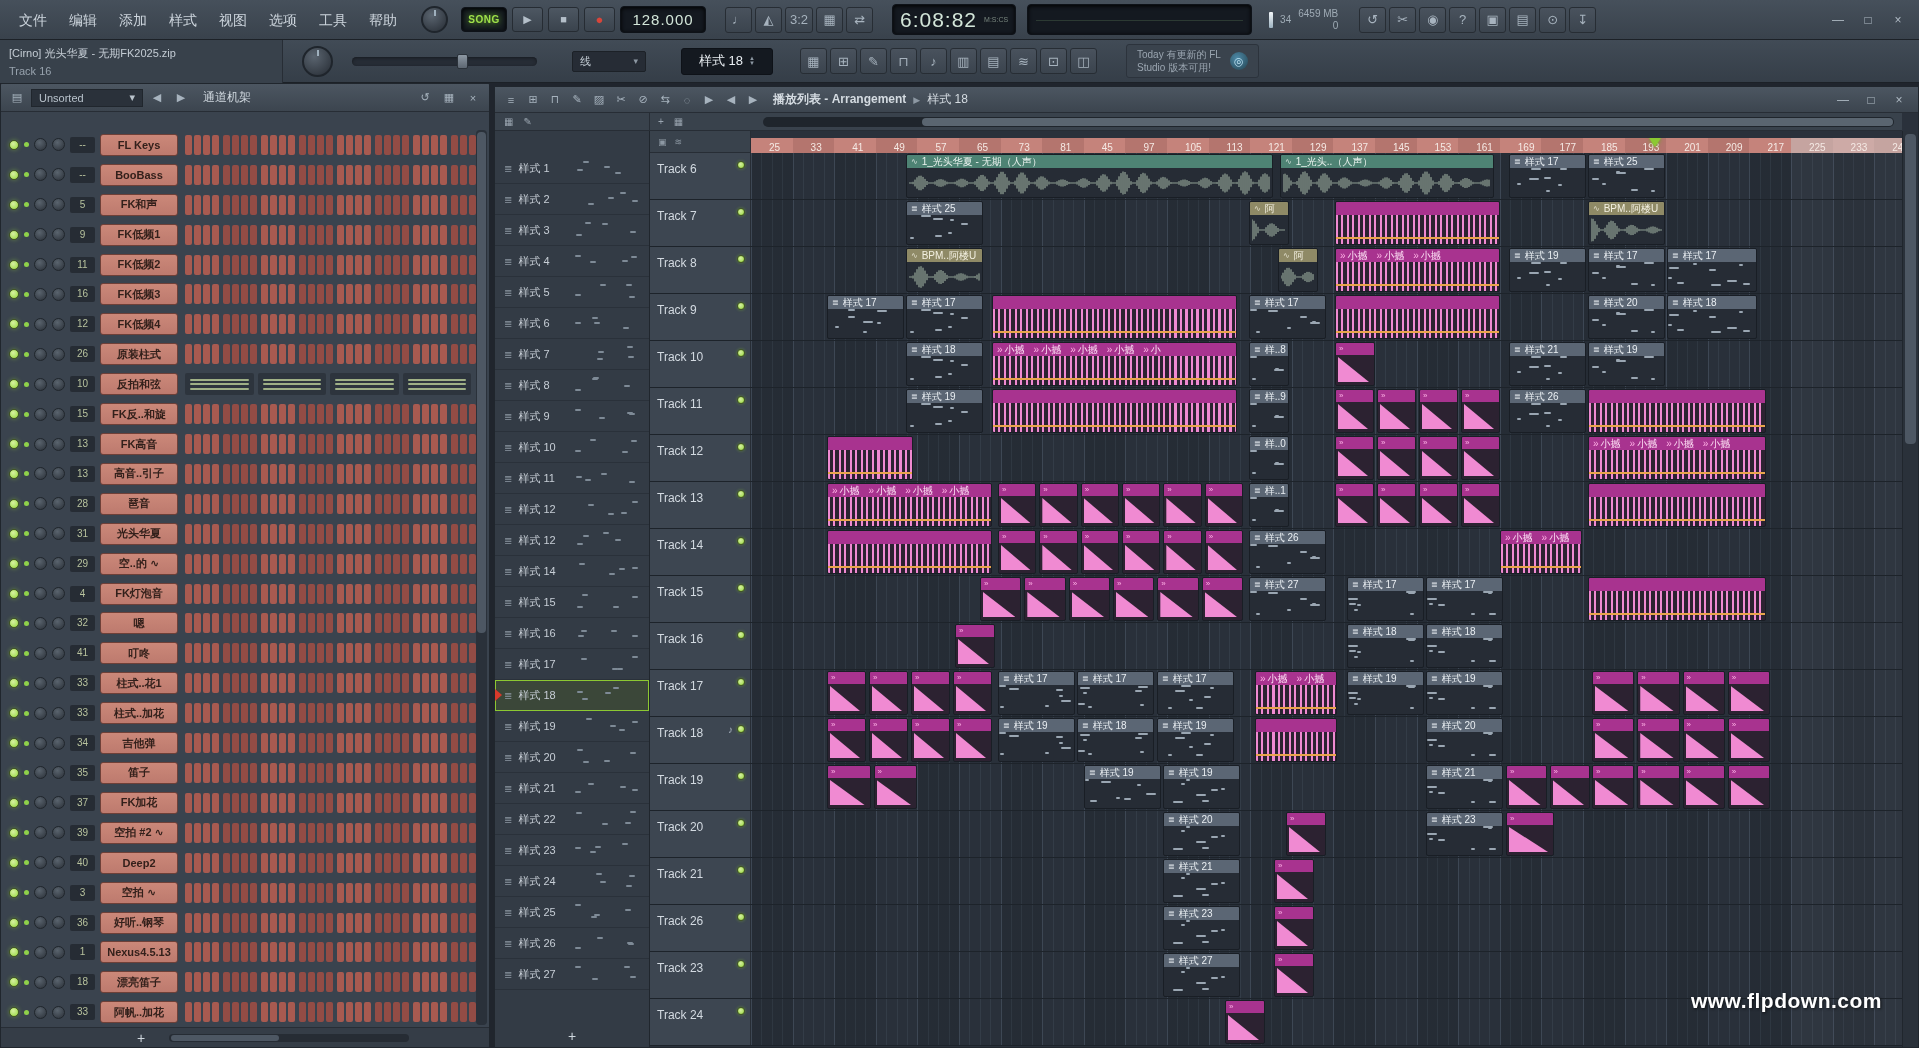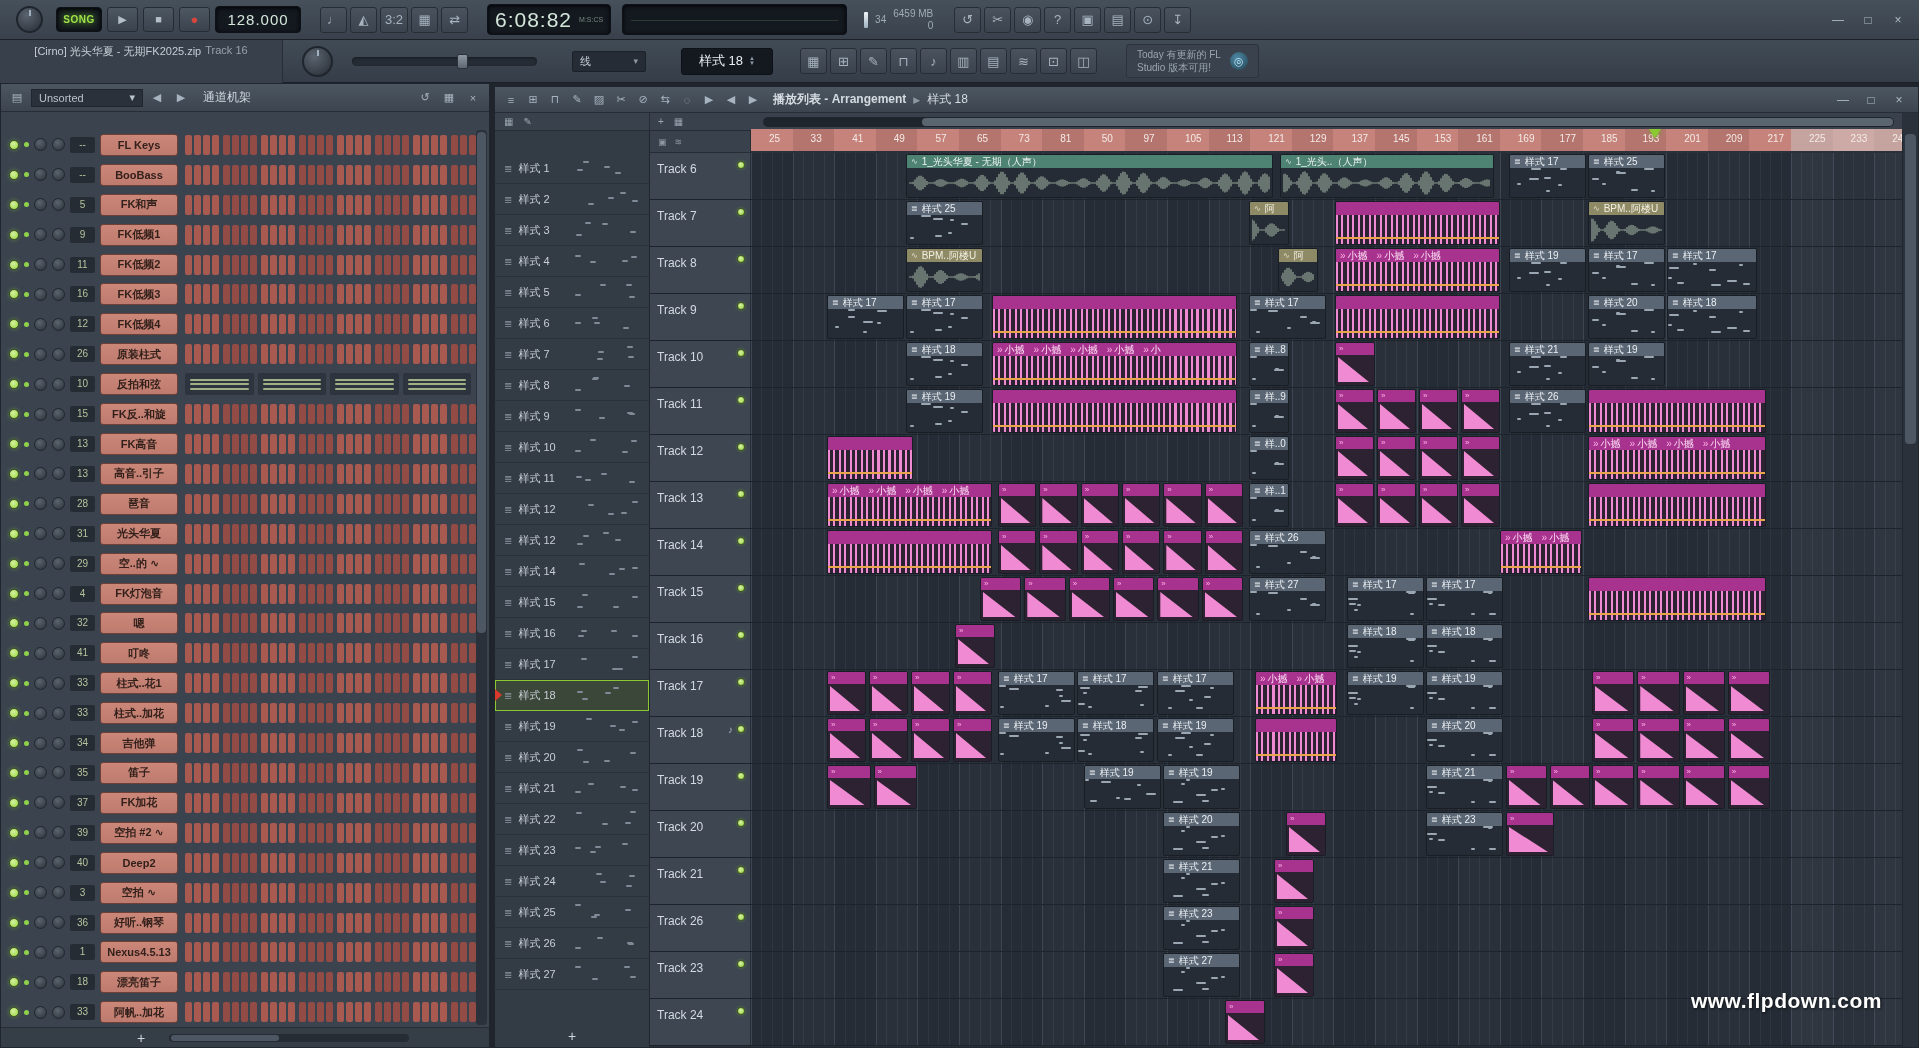--- a/index.html
+++ b/index.html
@@ -30,21 +30,21 @@
 #icons-b{margin-left:16px}
 .ibtn{min-width:27px;height:26px;padding:0 4px;display:flex;align-items:center;justify-content:center;color:#a7b3be;font-size:13px;background:linear-gradient(#49525d,#3b444e);border:1px solid #272d34;border-radius:3px}
 .ibtn.sm{min-width:20px;height:18px;font-size:11px;background:transparent;border:none}
 .meters{display:flex;gap:7px;align-items:center;margin-left:12px}
 .meters .vbar{width:4px;height:16px;background:linear-gradient(#f2f6f8,#9db2c0);border-radius:1px}
 .meters .mtxt{font-size:10px;color:#9fabb5}
 .meters .mcol{display:flex;flex-direction:column;align-items:flex-end;gap:1px}
 .winbtns{margin-left:auto;display:flex;gap:4px}
 .wbtn{width:26px;height:22px;display:flex;align-items:center;justify-content:center;color:#aeb9c3;font-size:12px}
 #row2{position:absolute;left:0;top:40px;width:1919px;height:43px;background:linear-gradient(#414b56,#353e48);border-bottom:1px solid #1c2127;display:flex;align-items:center;gap:9px}
-#info-panel{width:283px;height:43px;background:#38414b;border-right:1px solid #272d35;padding:4px 9px;display:flex;flex-direction:row;justify-content:center;gap:4px}
+#info-panel{width:283px;height:43px;background:#38414b;border-right:1px solid #272d35;padding:4px 9px;display:flex;flex-direction:column;justify-content:center;gap:4px}
 #info-panel .l1{color:#c4ccd4;font-size:11px;white-space:nowrap;overflow:hidden}
 #info-panel .l2{color:#97a2ad;font-size:11px}
 .hslider{width:185px;height:9px;background:#262c35;border-radius:5px;position:relative;box-shadow:inset 0 1px 3px #171b21}
 .hslider i{position:absolute;left:57%;top:-3px;width:11px;height:15px;background:linear-gradient(#8d98a3,#5d6772);border-radius:2px;border:1px solid #2b323a}
 .snapbox{width:74px;height:21px;background:#262c35;border:1px solid #1c2127;border-radius:2px;color:#c0c9d1;font-size:11px;display:flex;align-items:center;justify-content:space-between;padding:0 7px;margin-left:26px}
 .snapbox .dd{font-size:9px;color:#8d98a3}
 .patsel{width:92px;height:27px;background:#141920;border:1px solid #0e1218;border-radius:3px;display:flex;align-items:center;justify-content:center;gap:6px;color:#eaeff3;font-size:13px;margin-left:26px}
 .patsel .spin{display:flex;flex-direction:column;line-height:.8}
 .patsel .spin i{font-size:6px;color:#8d98a3}
 #icons-c{margin-left:18px}
@@ -80,21 +80,21 @@
 #playlist{position:absolute;left:494px;top:86px;width:1425px;height:962px;background:#2a313b;border:1px solid #20262d;overflow:hidden}
 #pl-title{height:26px;background:linear-gradient(#4c5661,#3c454f);display:flex;align-items:center;gap:2px;padding:0 6px;border-bottom:1px solid #272d35}
 #pl-title .title{color:#d4dbe1;font-size:12px;font-weight:bold;margin-left:8px}
 #pl-title .tsep{color:#8d98a3;font-size:9px;margin:0 5px}
 #pl-title .tpat{color:#d4dbe1;font-size:12px}
 #pk-head{position:absolute;left:0;top:26px;width:155px;height:18px;background:#39424c;border-bottom:1px solid #272d35;border-right:1px solid #272d35;display:flex;align-items:center;gap:10px;padding:0 9px;color:#9aa5b0;font-size:10px}
 #pl-strip{position:absolute;left:155px;right:16px;top:26px;height:18px;background:#39424c;border-bottom:1px solid #272d35;display:flex;align-items:center;gap:10px;padding:0 8px;color:#9aa5b0;font-size:10px}
 #pl-overview{position:relative;flex:1;height:10px;background:#1f252c;border-radius:5px;margin-left:70px}
 #pl-overview i{position:absolute;left:14%;right:1px;top:1px;bottom:1px;background:#5a6570;border-radius:4px}
 #pl-corner{position:absolute;left:155px;top:44px;width:101px;height:22px;background:#39424c;border-bottom:1px solid #272d35;border-right:1px solid #272d35;display:flex;align-items:center;gap:8px;padding:0 8px;color:#8d98a3;font-size:9px}
-#pl-ruler{position:absolute;left:256px;top:42px;right:16px;height:22px;background:repeating-linear-gradient(90deg,var(--ruler-salmon) 0 41.6px,#b4756e 41.6px 83.2px);overflow:hidden}
+#pl-ruler{position:absolute;left:256px;top:51px;right:16px;height:22px;background:repeating-linear-gradient(90deg,var(--ruler-salmon) 0 41.6px,#b4756e 41.6px 83.2px);overflow:hidden}
 #pl-ruler .pale{position:absolute;left:1040px;right:0;top:0;bottom:0;background:rgba(212,203,203,.55)}
 .rnum{position:absolute;top:4px;font-size:10px;color:#f5eae5}
 .pmark{position:absolute;top:0;width:0;height:0;border-left:6px solid transparent;border-right:6px solid transparent;border-top:9px solid var(--accent-green);filter:drop-shadow(0 0 2px #6a2)}
 #pl-picker{position:absolute;left:0;top:44px;bottom:0;width:155px;background:#333b45;border-right:1px solid #20262d}
 #picker-rows{position:absolute;left:0;right:0;top:22px}
 .pk-row{height:31px;display:flex;align-items:center;gap:6px;padding:0 9px;border-bottom:1px solid #2a313a;position:relative}
 .pk-ico{color:#8d98a3;font-size:10px}
 .pk-label{color:#c7ced6;font-size:11px;white-space:nowrap}
 .pk-prev{position:absolute;left:80px;right:6px;top:7px;bottom:7px}
 .pk-prev i{position:absolute;height:2px;width:6px;background:#7e8a96;border-radius:1px}
@@ -130,20 +130,30 @@
 #pl-vscroll{position:absolute;right:0;top:44px;bottom:0;width:16px;background:#2a313a;border-left:1px solid #20262d}
 #pl-vscroll i{position:absolute;left:2px;right:2px;top:3px;height:310px;background:#4d5763;border-radius:4px}
 #watermark{position:absolute;right:36px;bottom:34px;color:#ffffff;font-size:21px;font-weight:bold;letter-spacing:.5px;text-shadow:1px 1px 3px rgba(0,0,0,.65);z-index:50}
 </style>
 </head>
 <body>
 
 <div id="app">
 
   <header id="row1">
+    <nav id="menu">
+        <div class="menu-item">文件</div>
+        <div class="menu-item">编辑</div>
+        <div class="menu-item">添加</div>
+        <div class="menu-item">样式</div>
+        <div class="menu-item">视图</div>
+        <div class="menu-item">选项</div>
+        <div class="menu-item">工具</div>
+        <div class="menu-item">帮助</div>
+      </nav>
     <div class="knob lg"></div>
     <div class="lcd songpat">SONG</div>
     <button class="tbtn">▶</button>
     <button class="tbtn">■</button>
     <button class="tbtn rec">●</button>
     <div class="lcd tempo">128.000</div>
     <div class="iconrow" id="icons-a">
         <span class="ibtn">♩</span>
         <span class="ibtn">◭</span>
         <span class="ibtn">3:2</span>
@@ -2004,21 +2014,21 @@
       <div class="pale"></div>
       <div id="ruler-nums">
           <span class="rnum" style="left:18.0px">25</span>
           <span class="rnum" style="left:59.6px">33</span>
           <span class="rnum" style="left:101.2px">41</span>
           <span class="rnum" style="left:142.8px">49</span>
           <span class="rnum" style="left:184.4px">57</span>
           <span class="rnum" style="left:226.0px">65</span>
           <span class="rnum" style="left:267.6px">73</span>
           <span class="rnum" style="left:309.2px">81</span>
-          <span class="rnum" style="left:350.8px">50</span>
+          <span class="rnum" style="left:350.8px">45</span>
           <span class="rnum" style="left:392.4px">97</span>
           <span class="rnum" style="left:434.0px">105</span>
           <span class="rnum" style="left:475.6px">113</span>
           <span class="rnum" style="left:517.2px">121</span>
           <span class="rnum" style="left:558.8px">129</span>
           <span class="rnum" style="left:600.4px">137</span>
           <span class="rnum" style="left:642.0px">145</span>
           <span class="rnum" style="left:683.6px">153</span>
           <span class="rnum" style="left:725.2px">161</span>
           <span class="rnum" style="left:766.8px">169</span>

